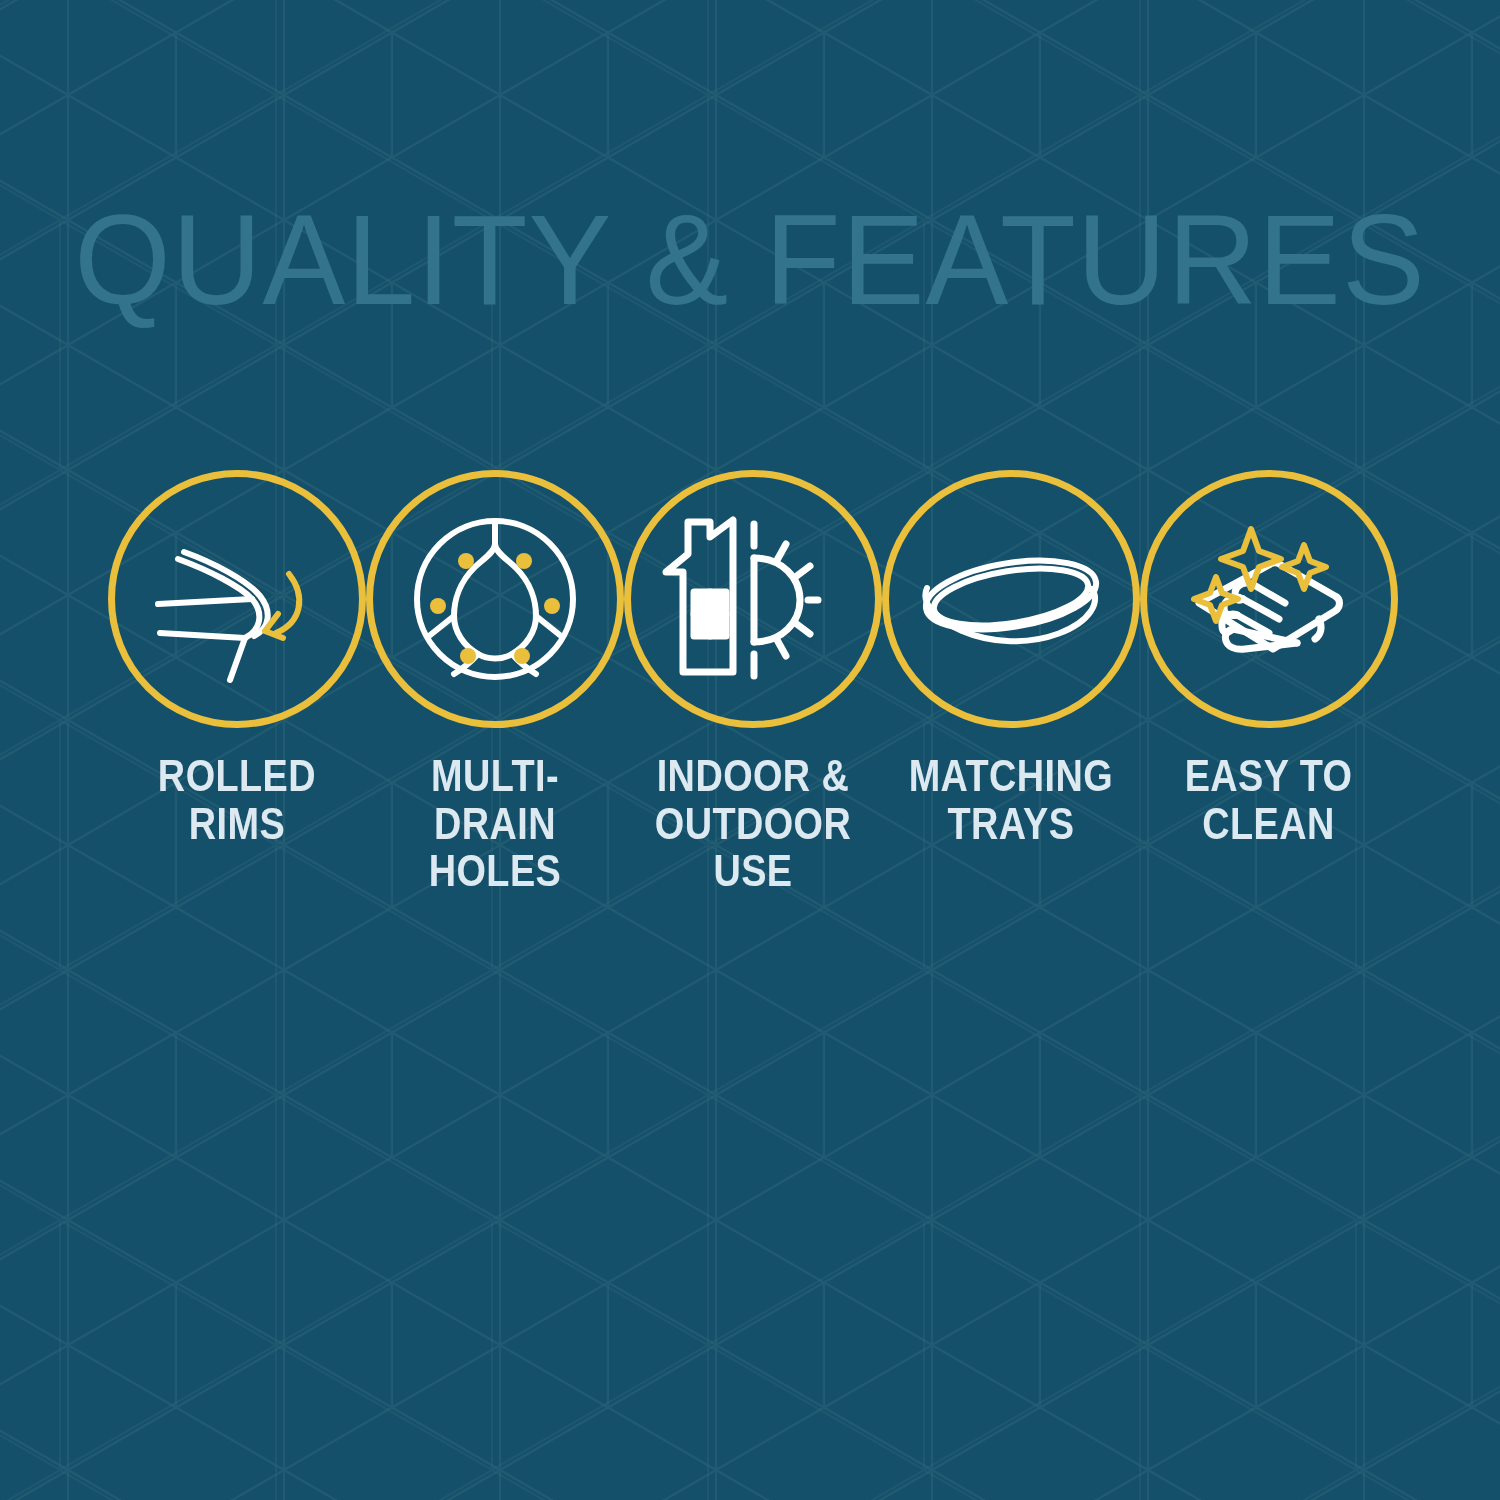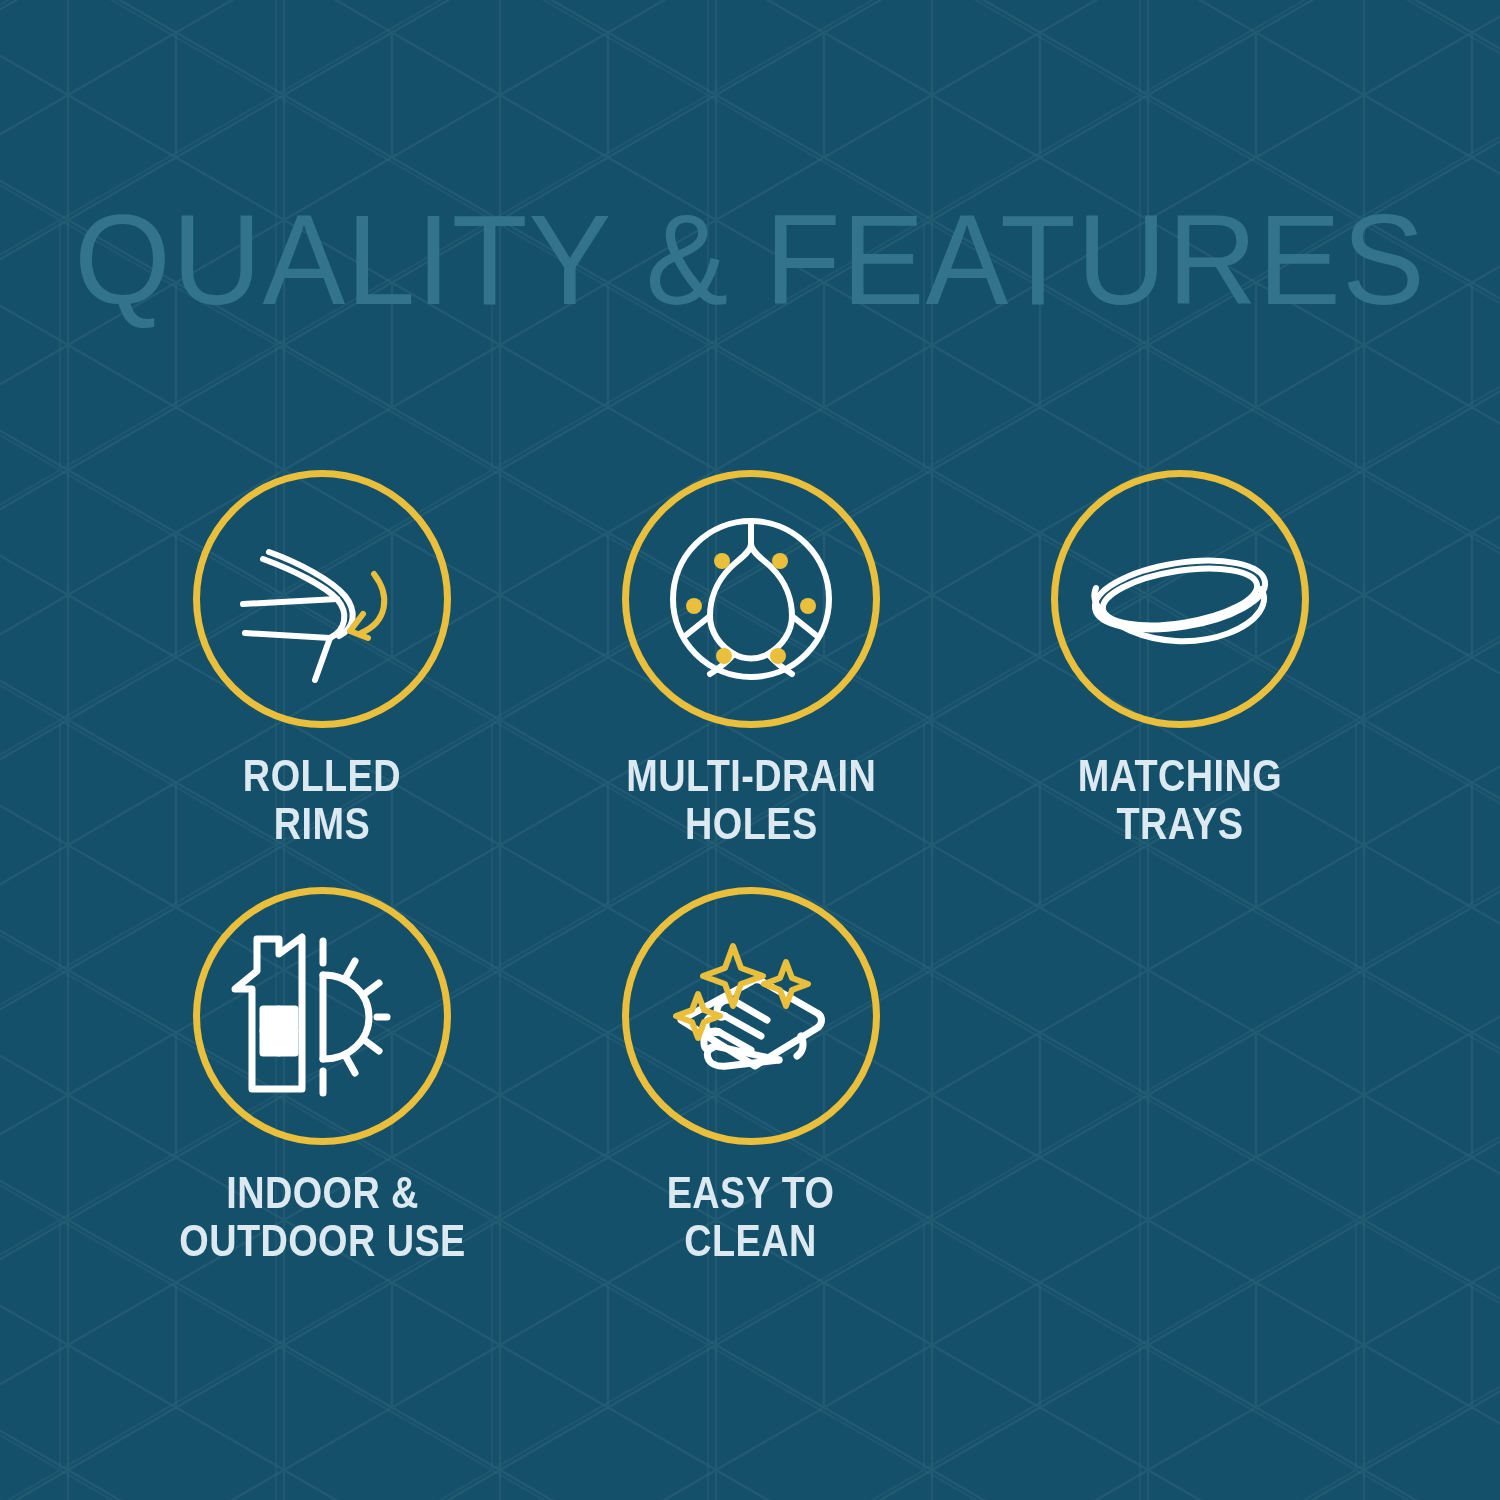--- a/index.html
+++ b/index.html
@@ -43,21 +43,21 @@
   }
 
   
   .grid {
     position: absolute;
     z-index: 2;
     left: 108px;
     top: 470px;
     width: 1286px;
     display: grid;
-    grid-template-columns: repeat(3, 1fr);
+    grid-template-columns: repeat(5, 1fr);
     grid-row-gap: 40px;
   }
   .cell {
     display: flex;
     flex-direction: column;
     align-items: center;
     width: 100%;
   }
   .ring {
     width: 258px;
@@ -160,66 +160,66 @@
             <circle cx="122" cy="152" r="8"></circle>
           </g>
         </svg>
       </div>
       <div class="label">MULTI-DRAIN
 HOLES</div>
     </div>
 
     <div class="cell">
       <div class="ring">
+        <svg width="190" height="190" viewBox="0 0 190 190">
+          <g fill="none" stroke="#ffffff" stroke-width="7" stroke-linecap="round" stroke-linejoin="round">
+
+            <path d="M 8 68 L 30 50 L 30 18 L 52 18 L 52 33 L 75 16 L 75 168 L 25 168 L 25 68 Z"></path>
+
+            <rect x="36" y="88" width="32" height="44"></rect>
+            <path d="M 52 88 L 52 132 M 36 110 L 68 110"></path>
+          </g>
+          <g fill="#ffffff">
+            <rect x="38" y="90" width="12" height="18"></rect>
+            <rect x="54" y="90" width="12" height="18"></rect>
+            <rect x="38" y="112" width="12" height="18"></rect>
+            <rect x="54" y="112" width="12" height="18"></rect>
+          </g>
+          <g fill="none" stroke="#ffffff" stroke-width="7" stroke-linecap="round" stroke-linejoin="round">
+
+            <path d="M 96 54 C 124 54 142 74 142 96 C 142 118 124 138 96 138"></path>
+            <path d="M 96 54 L 96 138"></path>
+
+            <path d="M 96 20 L 96 42"></path>
+            <path d="M 96 150 L 96 172"></path>
+
+            <path d="M 128 40 L 118 58"></path>
+            <path d="M 152 62 L 136 74"></path>
+            <path d="M 160 96 L 150 96"></path>
+            <path d="M 152 130 L 136 118"></path>
+            <path d="M 128 152 L 118 134"></path>
+          </g>
+        </svg>
+      </div>
+      <div class="label">INDOOR &amp;
+OUTDOOR USE</div>
+    </div>
+
+    <div class="cell">
+      <div class="ring">
         <svg width="200" height="200" viewBox="0 0 200 200">
           <g fill="none" stroke="#ffffff" stroke-width="6" stroke-linecap="round" stroke-linejoin="round">
             <ellipse cx="100" cy="96" rx="86" ry="32" transform="rotate(-9 100 96)"></ellipse>
             <ellipse cx="100" cy="98" rx="78" ry="26" transform="rotate(-9 100 98)"></ellipse>
             <path d="M 16 89 C 13 96 14 103 20 110 C 34 127 62 140 96 142 C 134 144 168 130 180 112 C 185 104 185 96 181 90"></path>
           </g>
         </svg>
       </div>
       <div class="label">MATCHING
 TRAYS</div>
-    </div>
-
-    <div class="cell">
-      <div class="ring">
-        <svg width="190" height="190" viewBox="0 0 190 190">
-          <g fill="none" stroke="#ffffff" stroke-width="7" stroke-linecap="round" stroke-linejoin="round">
-
-            <path d="M 8 68 L 30 50 L 30 18 L 52 18 L 52 33 L 75 16 L 75 168 L 25 168 L 25 68 Z"></path>
-
-            <rect x="36" y="88" width="32" height="44"></rect>
-            <path d="M 52 88 L 52 132 M 36 110 L 68 110"></path>
-          </g>
-          <g fill="#ffffff">
-            <rect x="38" y="90" width="12" height="18"></rect>
-            <rect x="54" y="90" width="12" height="18"></rect>
-            <rect x="38" y="112" width="12" height="18"></rect>
-            <rect x="54" y="112" width="12" height="18"></rect>
-          </g>
-          <g fill="none" stroke="#ffffff" stroke-width="7" stroke-linecap="round" stroke-linejoin="round">
-
-            <path d="M 96 54 C 124 54 142 74 142 96 C 142 118 124 138 96 138"></path>
-            <path d="M 96 54 L 96 138"></path>
-
-            <path d="M 96 20 L 96 42"></path>
-            <path d="M 96 150 L 96 172"></path>
-
-            <path d="M 128 40 L 118 58"></path>
-            <path d="M 152 62 L 136 74"></path>
-            <path d="M 160 96 L 150 96"></path>
-            <path d="M 152 130 L 136 118"></path>
-            <path d="M 128 152 L 118 134"></path>
-          </g>
-        </svg>
-      </div>
-      <div class="label">INDOOR &amp;
-OUTDOOR USE</div>
     </div>
 
     <div class="cell">
       <div class="ring">
         <svg width="200" height="200" viewBox="0 0 200 200">
 
           <g fill="none" stroke="#ffffff" stroke-width="7" stroke-linecap="round" stroke-linejoin="round">
             <path d="M 100 66 L 30 104 L 104 150 L 166 112 C 172 108 172 100 166 97 L 112 66 C 108 63 104 63 100 66 Z"></path>
 
             <path d="M 85 86 L 116 104"></path>

